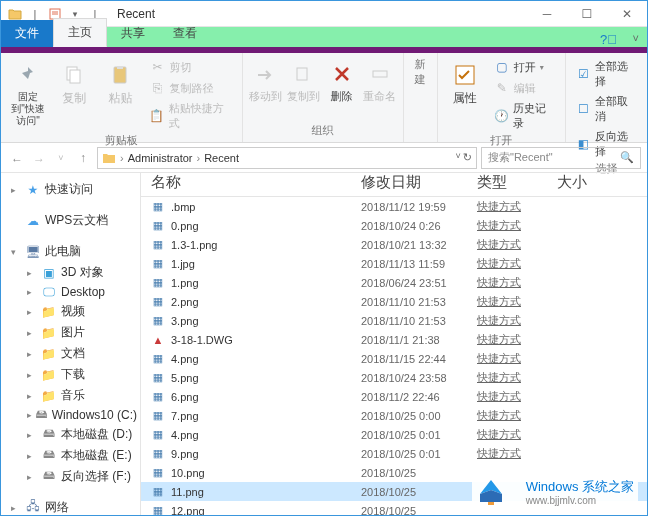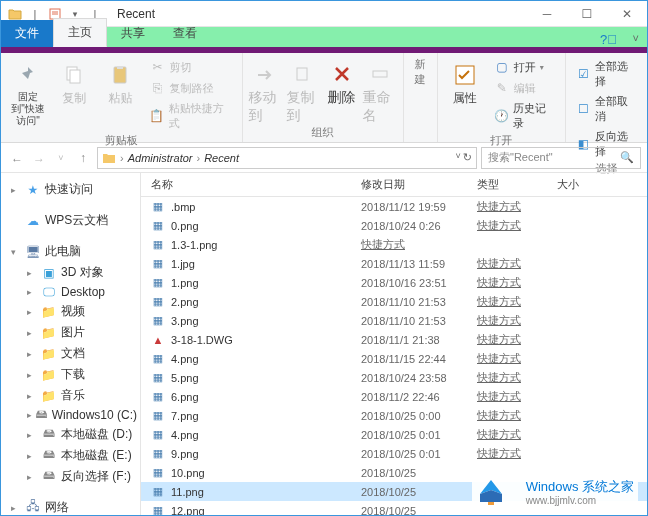--- a/index.html
+++ b/index.html
@@ -20,48 +20,48 @@
 .ribbon { height: 90px; background: #f5f6f7; border-bottom: 1px solid #dadada; display: flex; }
 .rgroup { border-right: 1px solid #e3e3e3; padding: 4px 6px; display: flex; flex-direction: column; justify-content: space-between; }
 .rgroup-content { display: flex; gap: 4px; align-items: flex-start; }
 .rbtn-large { display: flex; flex-direction: column; align-items: center; justify-content: center; width: 44px; padding-top: 4px; gap: 2px; }
 .rbtn-large .ricon { width: 28px; height: 28px; display: flex; align-items: center; justify-content: center; }
 .rbtn-large .rlabel { font-size: 12px; color: #444; text-align: center; line-height: 1.2; }
 .rbtn-small { display: flex; align-items: center; gap: 4px; font-size: 11px; color: #444; padding: 2px 4px; }
 .rbtn-small .ricon-s { width: 16px; height: 16px; display: flex; align-items: center; justify-content: center; font-size: 12px; }
 .rbtn-narrow { display: flex; flex-direction: column; align-items: center; width: 34px; gap: 2px; padding-top: 4px; }
 .rbtn-narrow .ricon { width: 26px; height: 26px; display: flex; align-items: center; justify-content: center; }
-.rbtn-narrow .rlabel { font-size: 14px; color: #999; }
+.rbtn-narrow .rlabel { font-size: 11px; color: #999; }
 .rgroup-label { font-size: 11px; color: #777; text-align: center; }
 .vlist { display: flex; flex-direction: column; gap: 1px; }
 .dim { color: #bbb !important; }
 .dim .rlabel { color: #bbb; }
 .addrbar { height: 30px; border-bottom: 1px solid #e5e5e5; display: flex; align-items: center; padding: 0 6px; gap: 4px; }
 .nav-arrows { display: flex; gap: 2px; align-items: center; color: #888; }
 .nav-btn { width: 20px; height: 20px; display: flex; align-items: center; justify-content: center; font-size: 12px; }
 .address { flex: 1; height: 22px; border: 1px solid #ccc; display: flex; align-items: center; padding: 0 4px; font-size: 11px; gap: 4px; }
-.address .crumb { color: #333; font-style: italic; }
+.address .crumb { color: #333; }
 .address .sep { color: #888; }
 .addr-btns { margin-left: auto; display: flex; gap: 2px; color: #666; }
 .searchbox { width: 160px; height: 22px; border: 1px solid #ccc; display: flex; align-items: center; padding: 0 6px; font-size: 11px; color: #888; justify-content: space-between; }
 .body-area { flex: 1; display: flex; overflow: hidden; }
 .nav-pane { width: 140px; border-right: 1px solid #e5e5e5; overflow-y: auto; padding-top: 6px; font-size: 12px; }
 .nav-item { display: flex; align-items: center; gap: 4px; padding: 2px 4px 2px 10px; color: #333; white-space: nowrap; cursor: pointer; }
 .nav-item.l2 { padding-left: 26px; }
 .nav-item .chev { width: 10px; color: #888; font-size: 9px; }
 .nav-item .nicon { width: 16px; height: 14px; display: inline-flex; align-items: center; justify-content: center; }
 .nav-sep { height: 10px; }
 .star-icon { color: #48a0e8; }
 .cloud-icon { color: #48a0e8; }
 .pc-icon { color: #5a7aa3; }
 .folder-ic { color: #f0c36d; }
 .disk-ic { color: #888; }
 .net-ic { color: #5a7aa3; }
 .content { flex: 1; display: flex; flex-direction: column; overflow: hidden; }
-.cols { height: 24px; border-bottom: 1px solid #e5e5e5; display: flex; align-items: center; font-size: 11px; color: #444; }
+.cols { height: 24px; border-bottom: 1px solid #e5e5e5; display: flex; font-size: 15px; color: #444; }
 .col-name { width: 220px; padding-left: 10px; }
 .col-date { width: 116px; }
 .col-type { width: 80px; font-family: Liberation Mono, monospace; }
 .col-size { flex: 1; }
 .files { flex: 1; overflow-y: auto; }
 .frow { height: 19px; display: flex; align-items: center; font-size: 11px; cursor: pointer; }
 .frow.selected { background: #cce8ff; }
 .fc-name { width: 220px; padding-left: 10px; display: flex; align-items: center; gap: 6px; color: #333; }
 .fc-date { width: 116px; color: #666; }
 .fc-type { width: 80px; color: #666; text-decoration: underline; }
@@ -386,36 +386,37 @@
               <span>0.png</span>
             </div>
             <div class="fc-date">2018/10/24 0:26</div>
             <div class="fc-type">快捷方式</div>
           </div>
           <div class="frow">
             <div class="fc-name">
               <span class="ficon shortcut-ic">▦</span>
               <span>1.3-1.png</span>
             </div>
+            <div class="fc-date">2018/10/21 13:32</div>
             <div class="fc-type">快捷方式</div>
           </div>
           <div class="frow">
             <div class="fc-name">
               <span class="ficon shortcut-ic">▦</span>
               <span>1.jpg</span>
             </div>
             <div class="fc-date">2018/11/13 11:59</div>
             <div class="fc-type">快捷方式</div>
           </div>
           <div class="frow">
             <div class="fc-name">
               <span class="ficon shortcut-ic">▦</span>
               <span>1.png</span>
             </div>
-            <div class="fc-date">2018/10/16 23:51</div>
+            <div class="fc-date">2018/06/24 23:51</div>
             <div class="fc-type">快捷方式</div>
           </div>
           <div class="frow">
             <div class="fc-name">
               <span class="ficon shortcut-ic">▦</span>
               <span>2.png</span>
             </div>
             <div class="fc-date">2018/11/10 21:53</div>
             <div class="fc-type">快捷方式</div>
           </div>

